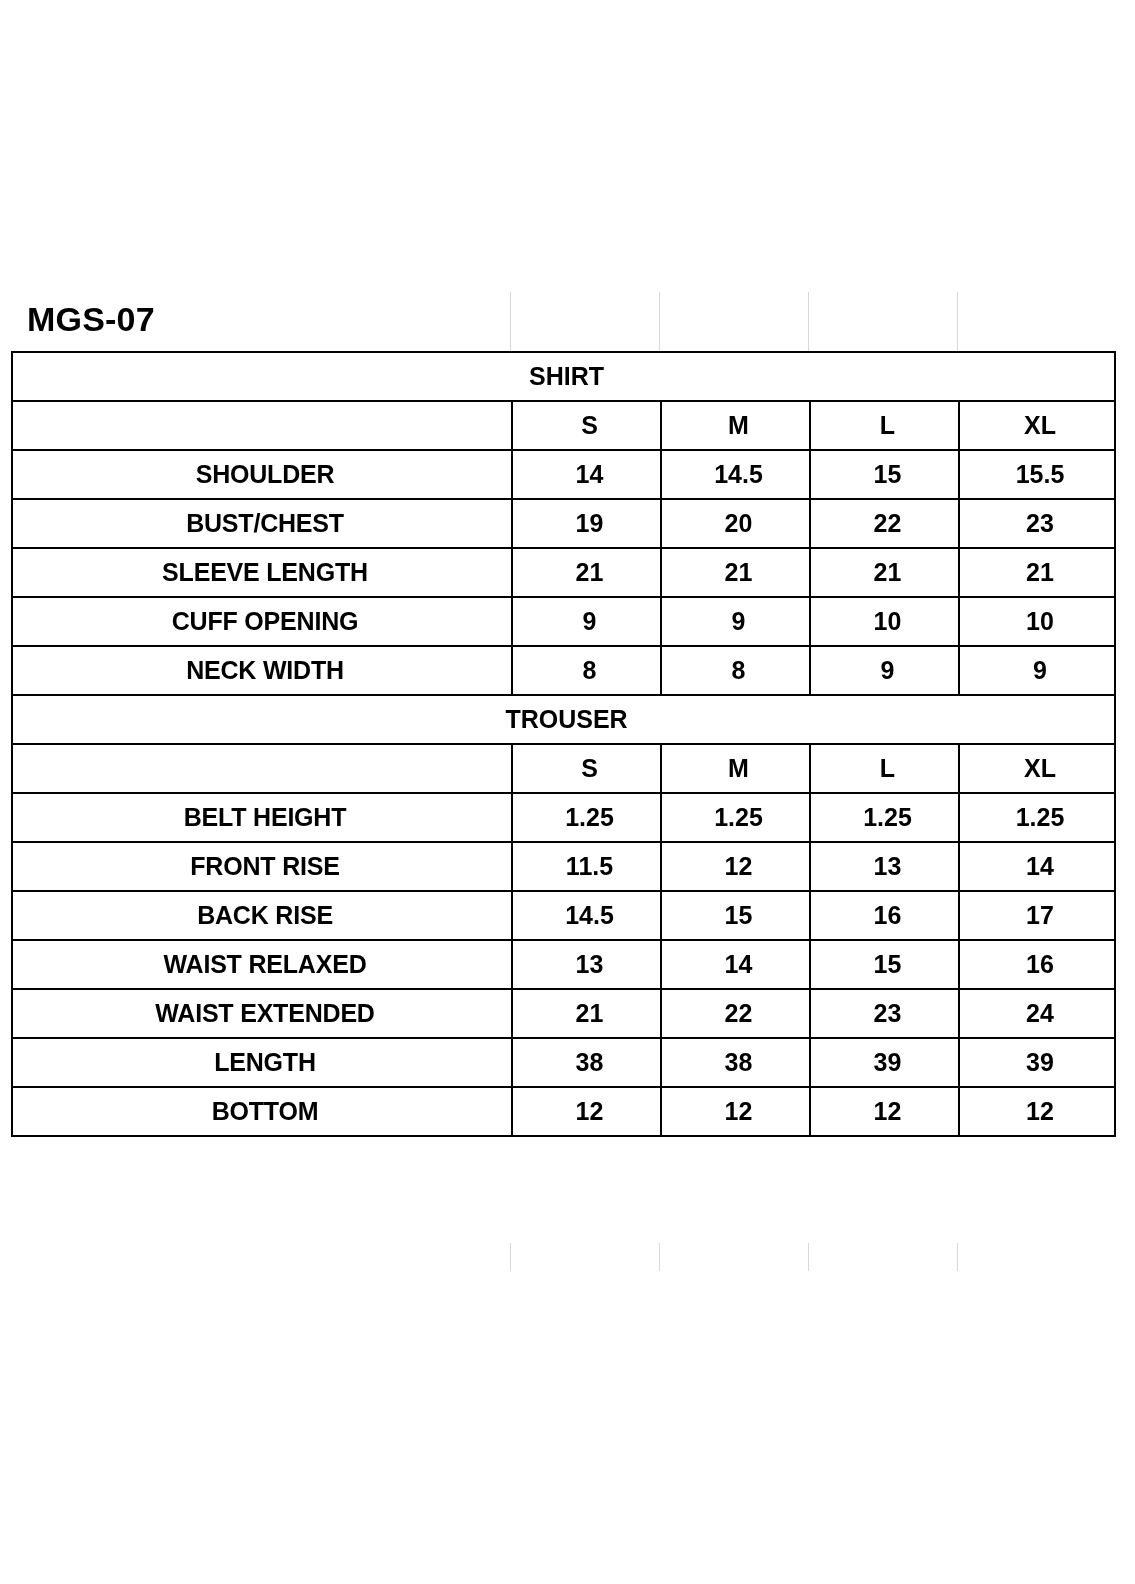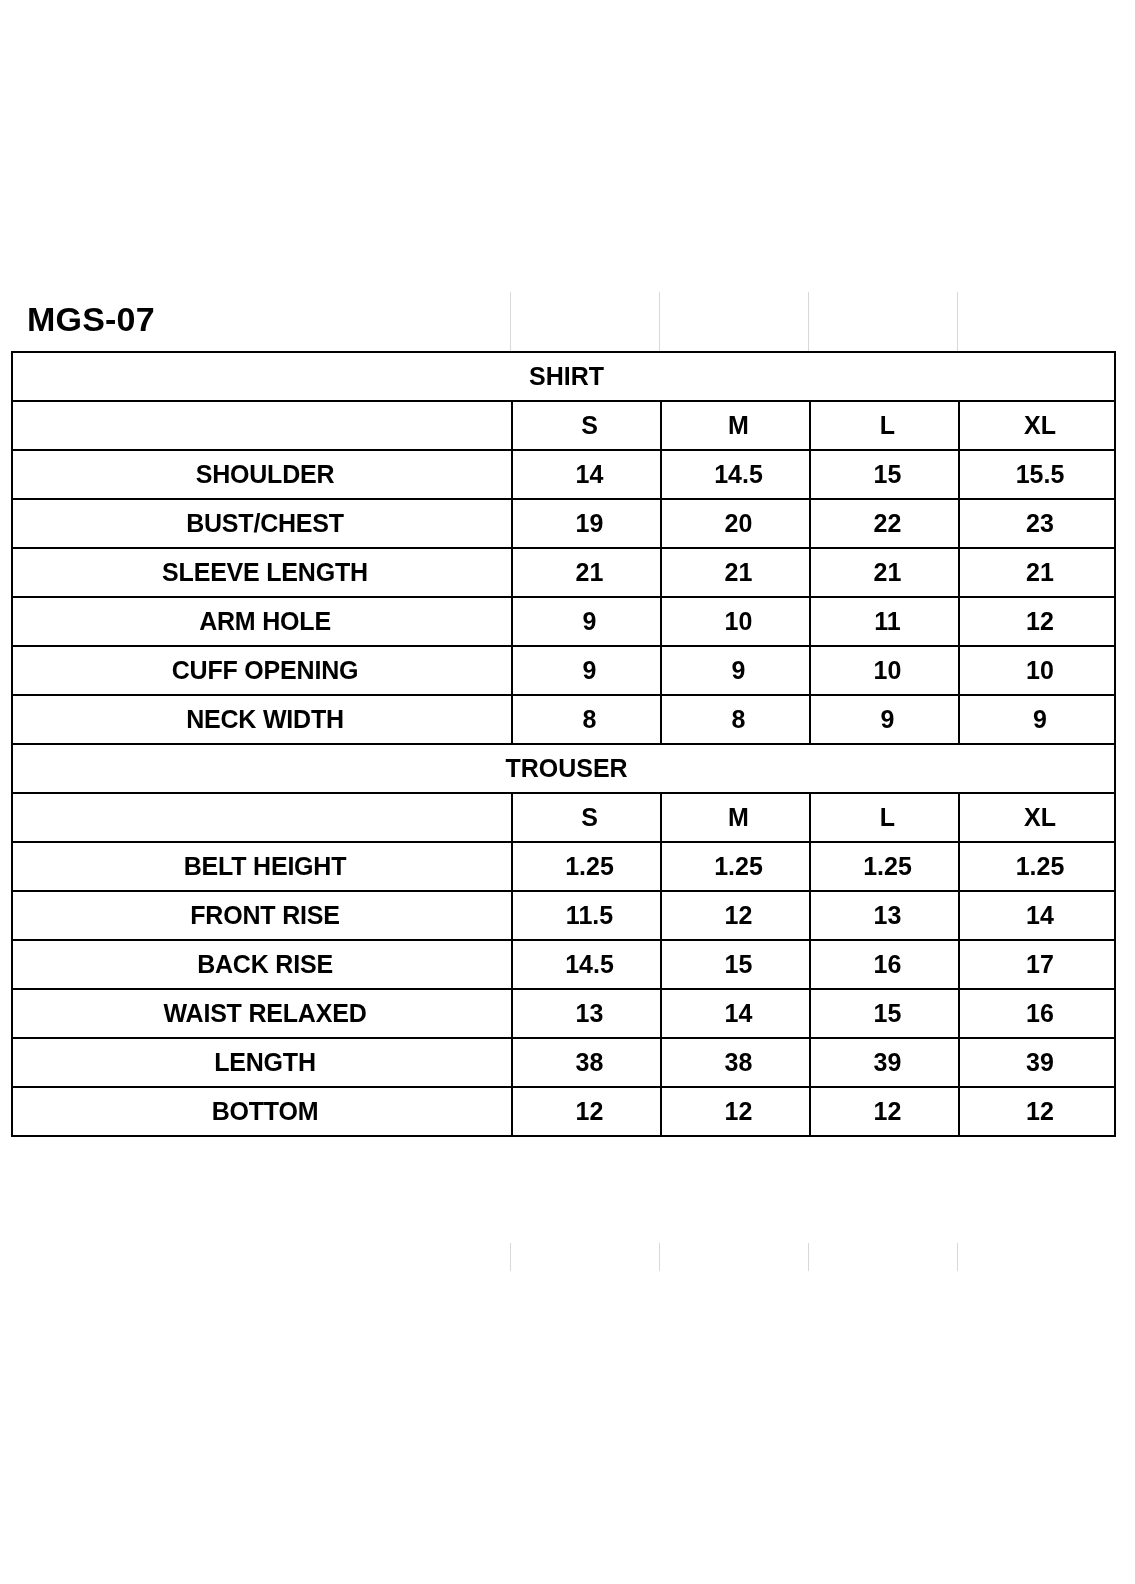--- a/index.html
+++ b/index.html
@@ -158,27 +158,20 @@
         <td class="num">23</td>
       </tr>
       <tr>
         <td class="label">SLEEVE LENGTH</td>
         <td class="num">21</td>
         <td class="num">21</td>
         <td class="num">21</td>
         <td class="num">21</td>
       </tr>
       <tr>
-        <td class="label">ARM HOLE</td>
-        <td class="num">9</td>
-        <td class="num">10</td>
-        <td class="num">11</td>
-        <td class="num">12</td>
-      </tr>
-      <tr>
         <td class="label">CUFF OPENING</td>
         <td class="num">9</td>
         <td class="num">9</td>
         <td class="num">10</td>
         <td class="num">10</td>
       </tr>
       <tr>
         <td class="label">NECK WIDTH</td>
         <td class="num">8</td>
         <td class="num">8</td>
@@ -220,20 +213,27 @@
         <td class="num">17</td>
       </tr>
       <tr>
         <td class="label">WAIST RELAXED</td>
         <td class="num">13</td>
         <td class="num">14</td>
         <td class="num">15</td>
         <td class="num">16</td>
       </tr>
       <tr>
+        <td class="label">WAIST EXTENDED</td>
+        <td class="num">21</td>
+        <td class="num">22</td>
+        <td class="num">23</td>
+        <td class="num">24</td>
+      </tr>
+      <tr>
         <td class="label">LENGTH</td>
         <td class="num">38</td>
         <td class="num">38</td>
         <td class="num">39</td>
         <td class="num">39</td>
       </tr>
       <tr>
         <td class="label">BOTTOM</td>
         <td class="num">12</td>
         <td class="num">12</td>

